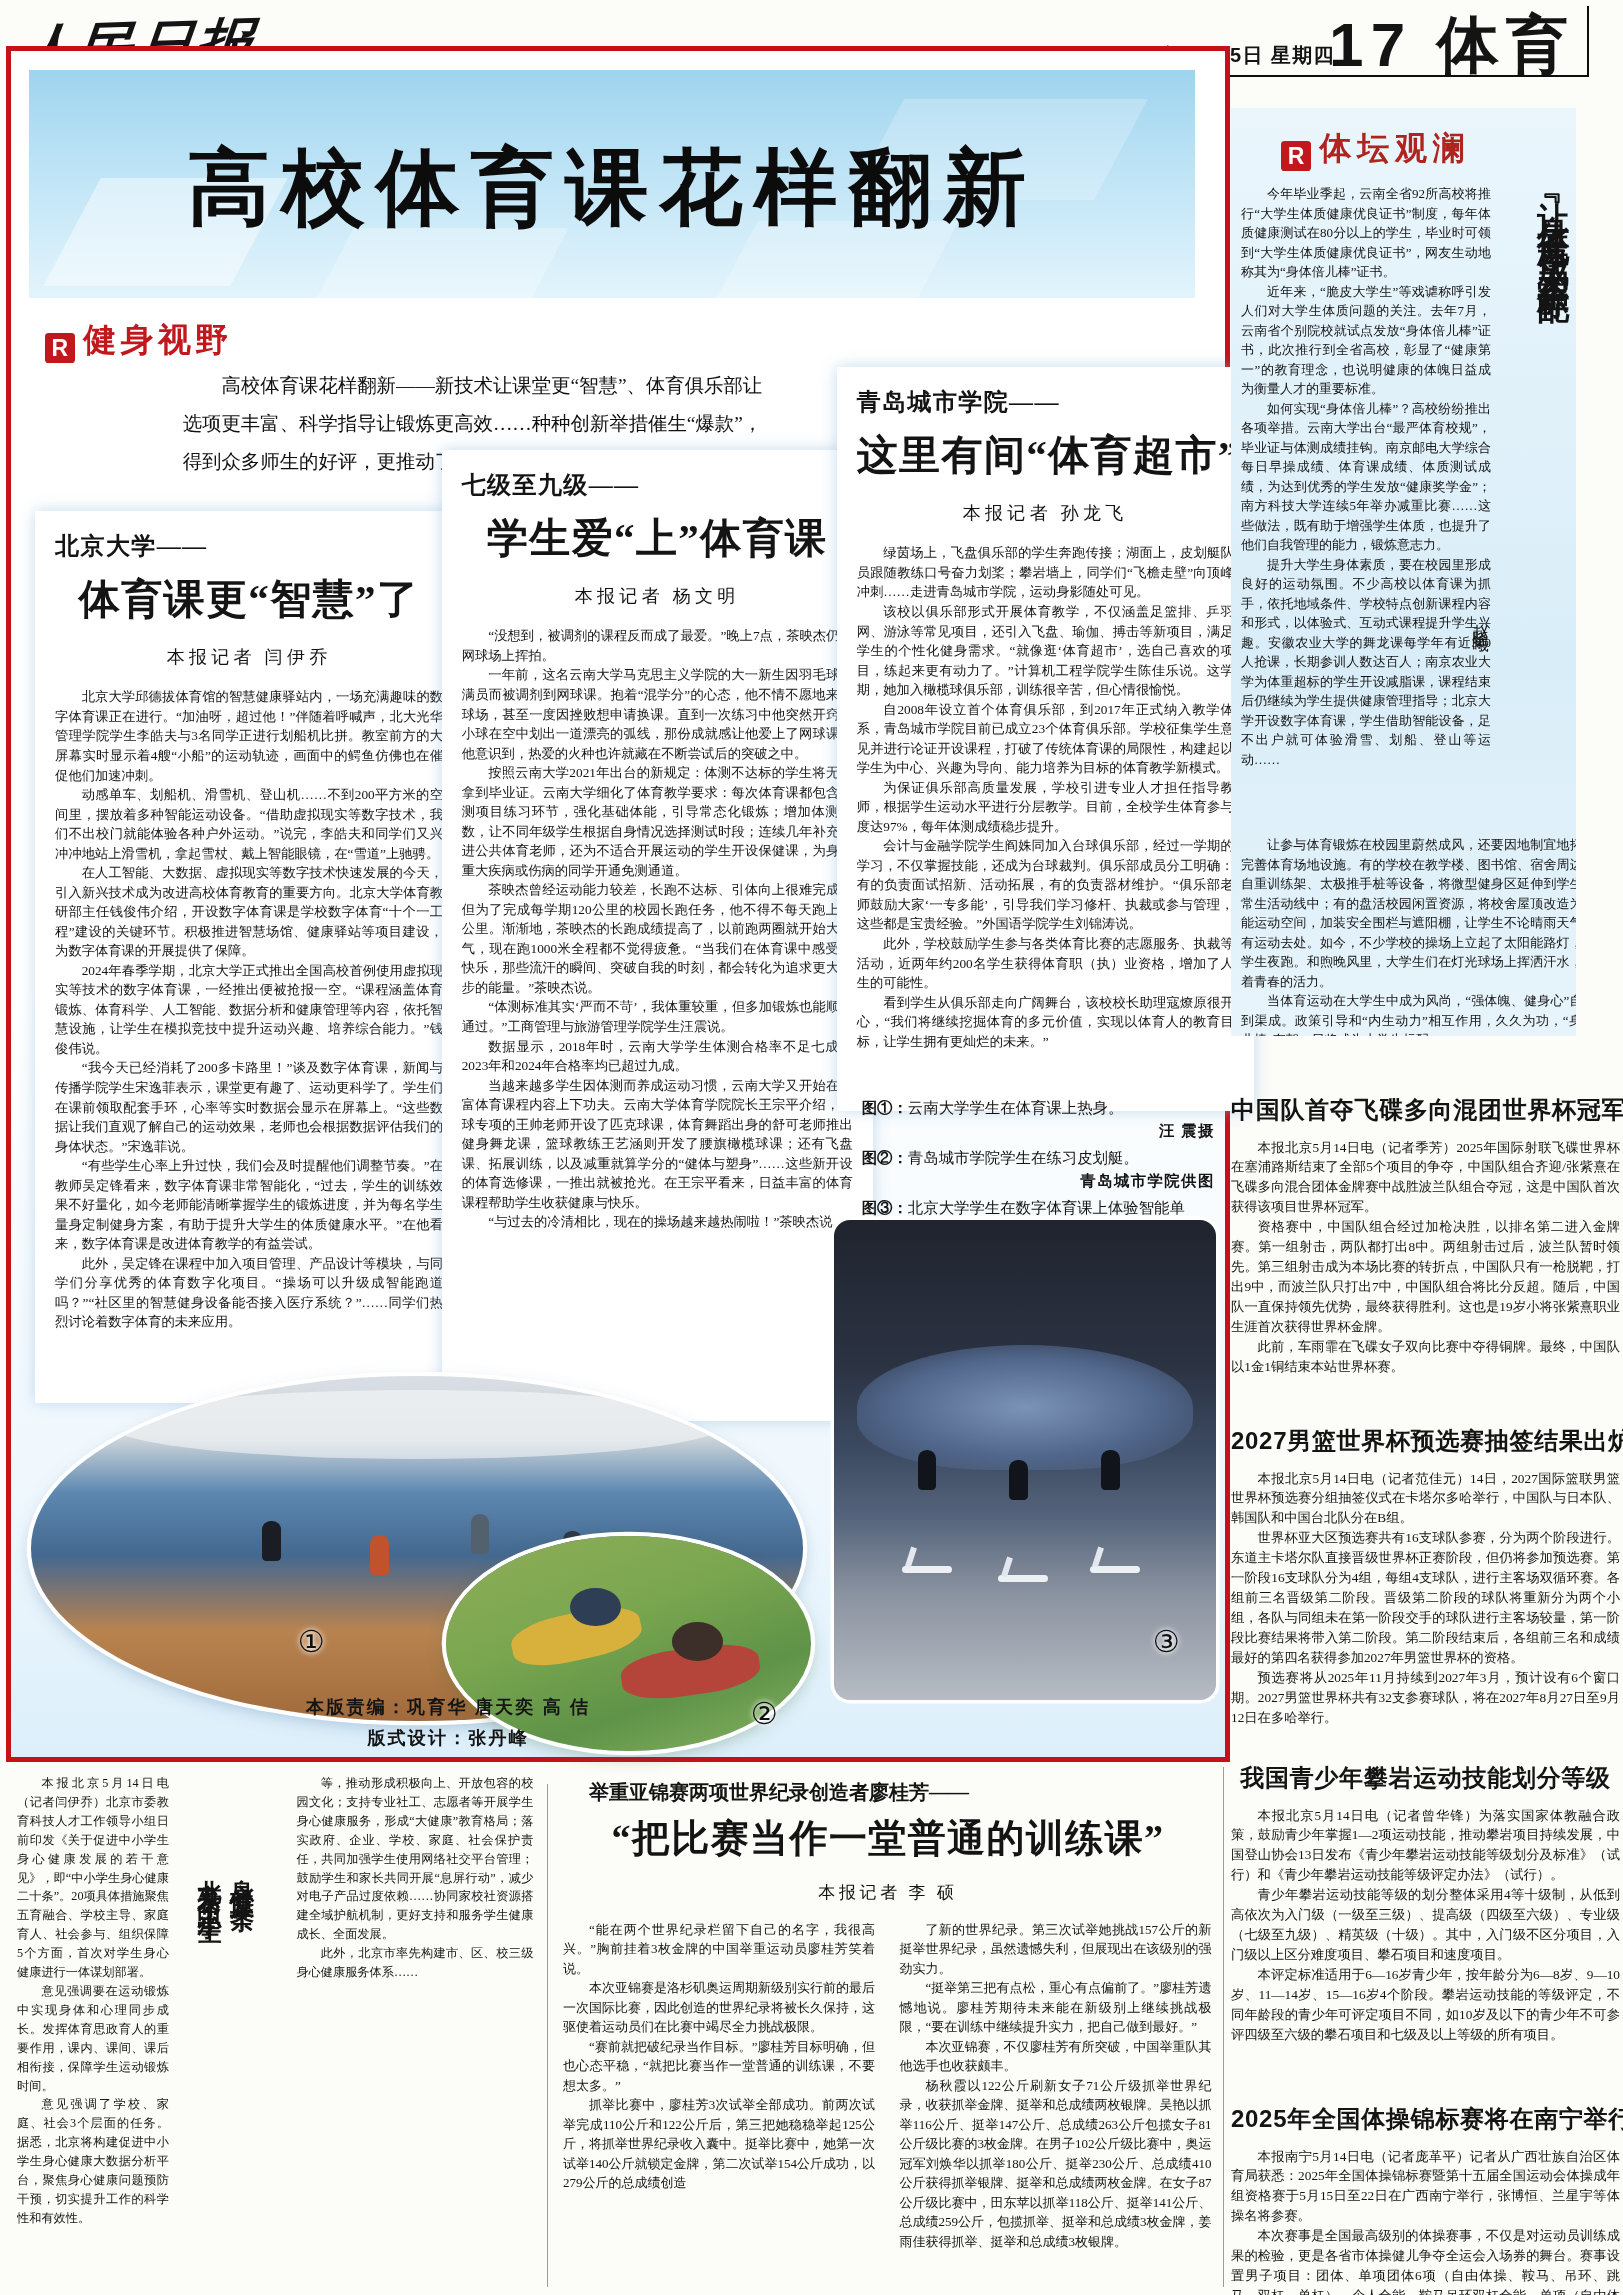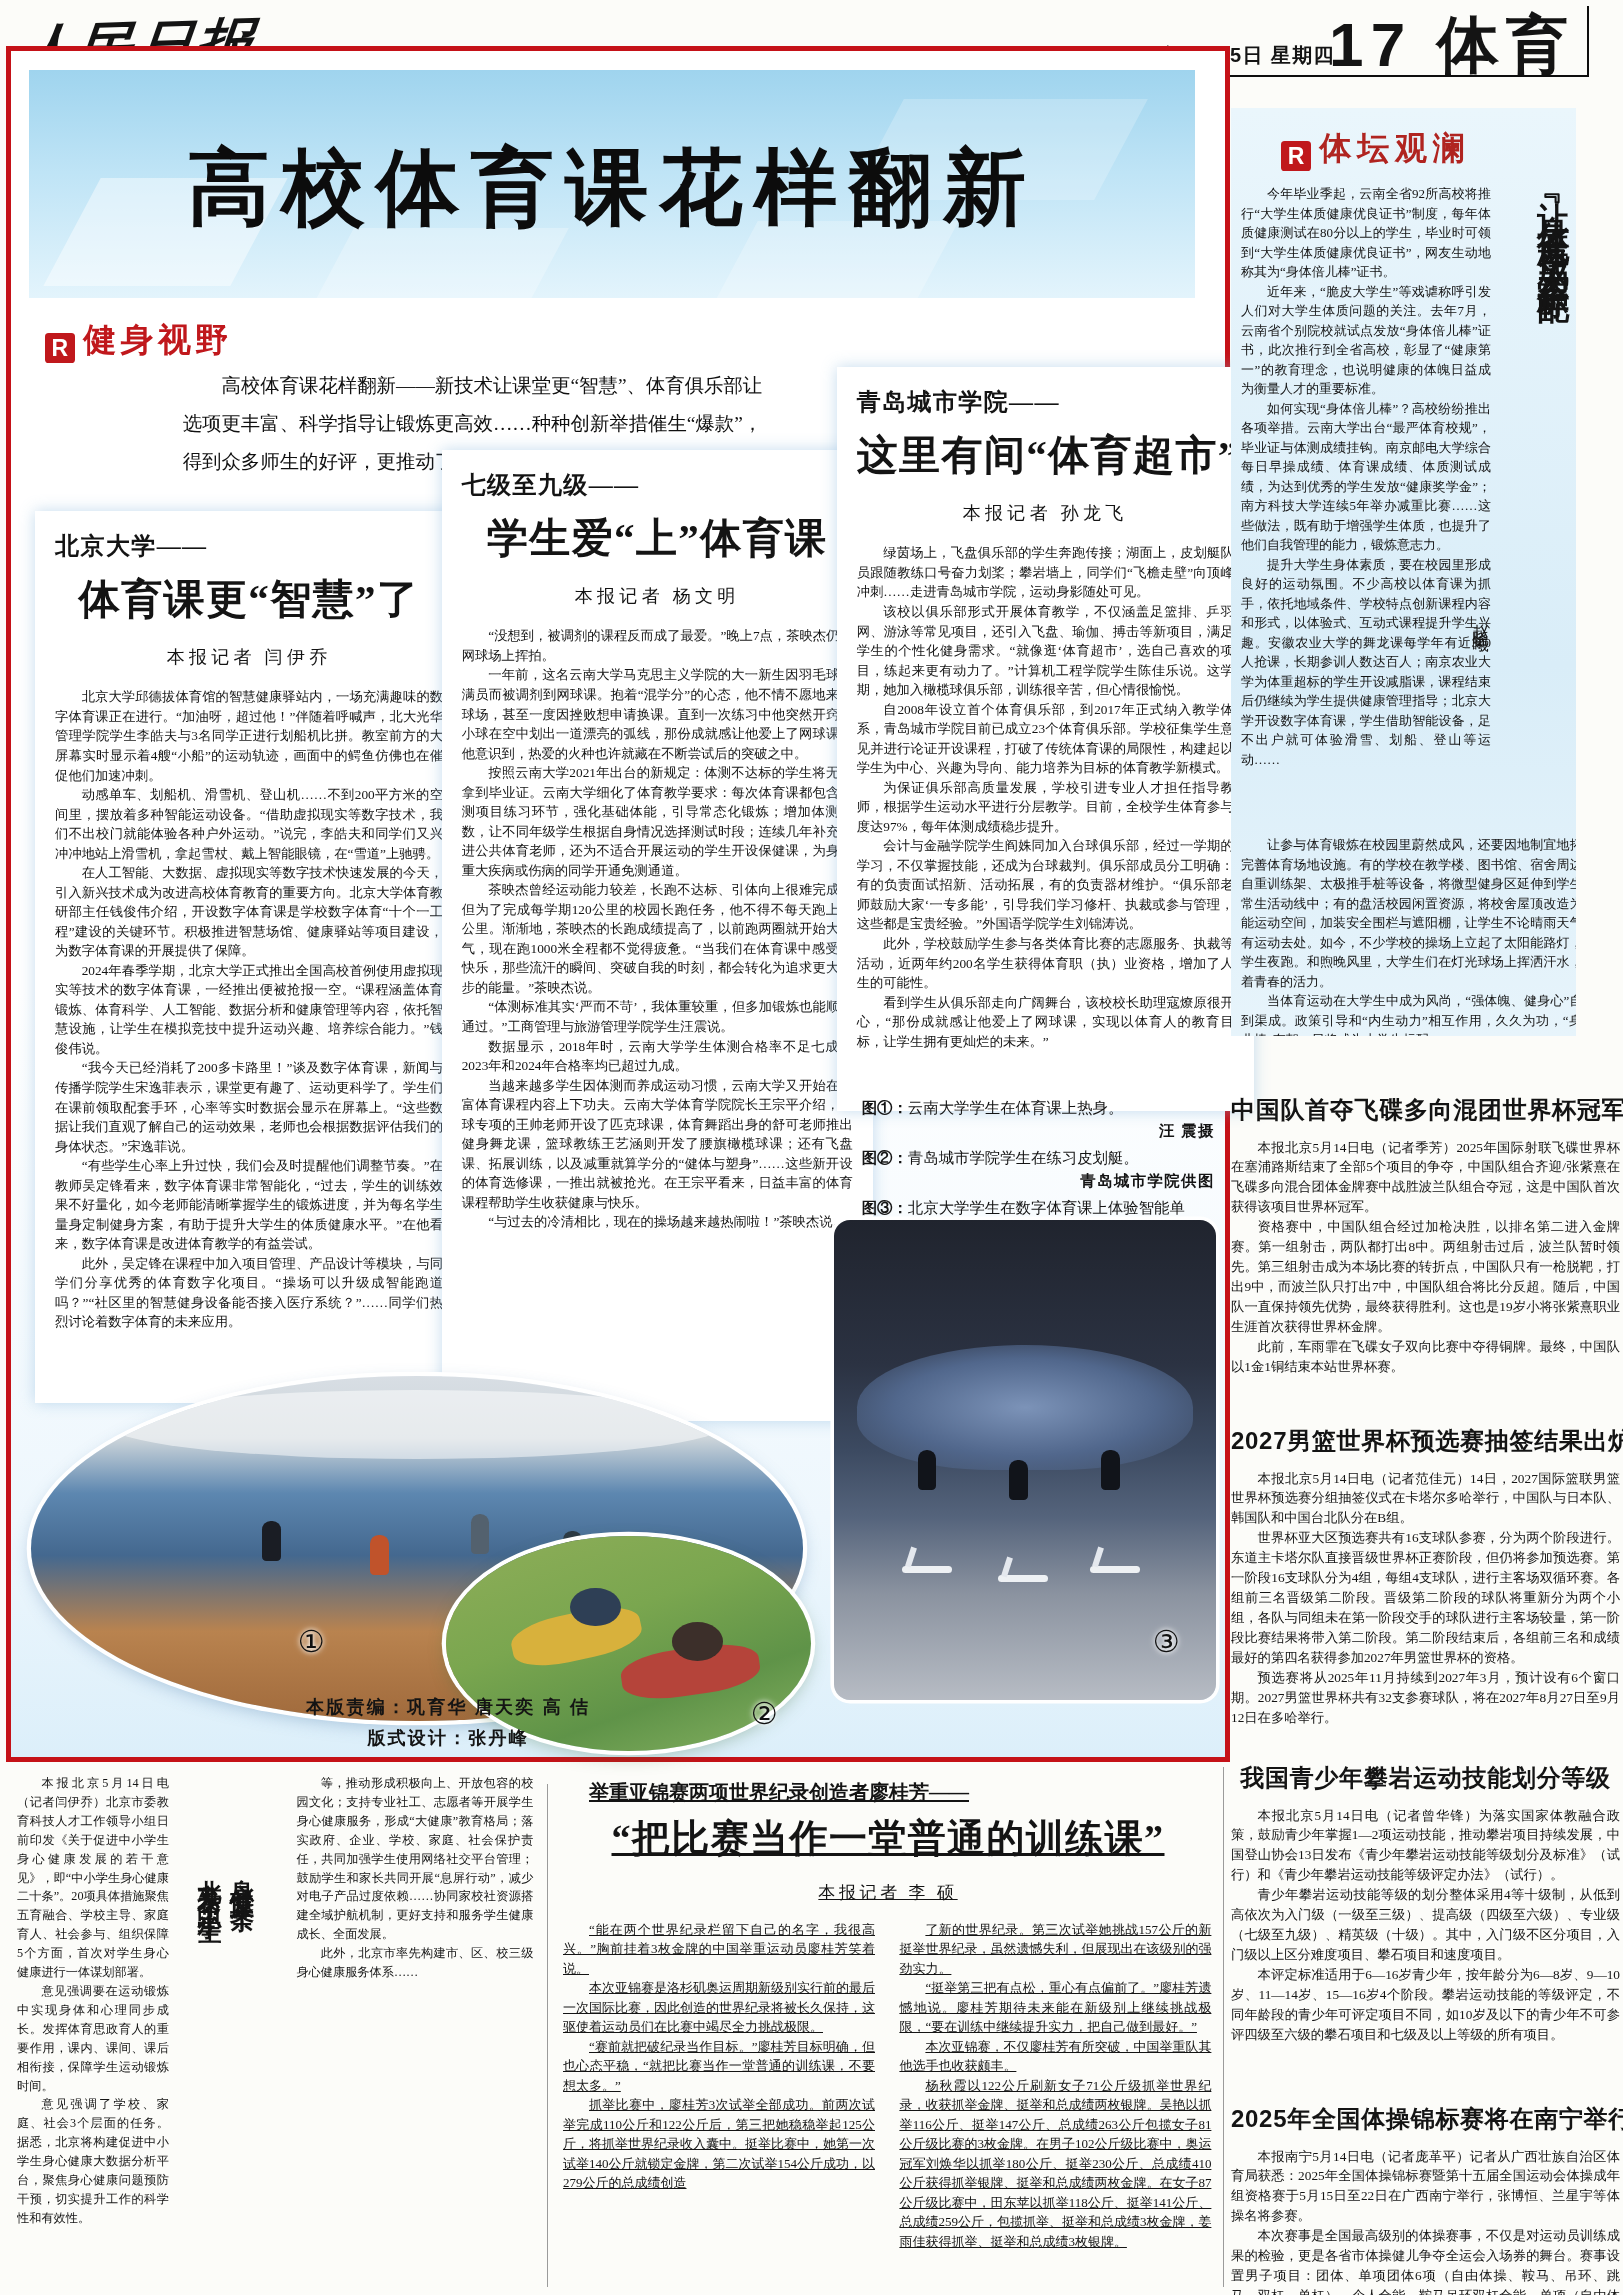--- a/index.html
+++ b/index.html
@@ -90,21 +90,21 @@
   #brief4{top:2063px;}
   
   .vrule{position:absolute;width:1.4px;background:#9b9b9b;}
   #bn{position:absolute;left:17px;top:1774px;width:520px;height:511px;overflow:hidden;display:flex;}
   #bn .bn-col1{width:152px;}
   #bn .bn-col1 .para,#bn .bn-col2 .para{font-size:12.2px;line-height:1.55;}
   #bn .bn-mid{width:113px;display:flex;justify-content:center;padding-top:86px;}
   .bn-vline{writing-mode:vertical-rl;text-orientation:upright;font-size:24px;font-weight:900;
             letter-spacing:5px;line-height:1.35;}
   #bn .bn-col2{width:237px;margin-left:14.4px;}
-  #wl{position:absolute;left:563px;top:1773px;width:650px;height:517px;overflow:hidden;text-decoration:underline;}
+  #wl{position:absolute;left:563px;top:1773px;width:650px;height:517px;overflow:hidden;}
   .wl-kicker{font-size:20px;font-weight:bold;margin:5.7px 0 7.2px 26px;}
   .wl-title{font-size:38px;font-weight:900;text-align:center;letter-spacing:1.4px;margin:5.7px 0 10px 0;white-space:nowrap;}
   .wl-byline{font-size:17px;text-align:center;letter-spacing:3.6px;margin-bottom:16px;}
   .wl-cols{display:flex;gap:24.4px;}
   .wl-cols>div{width:312px;}
   .wl-cols .para{font-size:13px;line-height:1.5;}
 </style>
 </head>
 <body>
 
@@ -170,21 +170,21 @@
       <p class="kicker">青岛城市学院——</p>
       <h2 class="atitle">这里有间“体育超市”</h2>
       <p class="byline">本报记者 孙龙飞</p>
       <div>
           <p class="para">绿茵场上，飞盘俱乐部的学生奔跑传接；湖面上，皮划艇队员跟随教练口号奋力划桨；攀岩墙上，同学们“飞檐走壁”向顶峰冲刺……走进青岛城市学院，运动身影随处可见。</p>
           <p class="para">该校以俱乐部形式开展体育教学，不仅涵盖足篮排、乒羽网、游泳等常见项目，还引入飞盘、瑜伽、搏击等新项目，满足学生的个性化健身需求。“就像逛‘体育超市’，选自己喜欢的项目，练起来更有动力了。”计算机工程学院学生陈佳乐说。这学期，她加入橄榄球俱乐部，训练很辛苦，但心情很愉悦。</p>
           <p class="para">自2008年设立首个体育俱乐部，到2017年正式纳入教学体系，青岛城市学院目前已成立23个体育俱乐部。学校征集学生意见并进行论证开设课程，打破了传统体育课的局限性，构建起以学生为中心、兴趣为导向、能力培养为目标的体育教学新模式。</p>
           <p class="para">为保证俱乐部高质量发展，学校引进专业人才担任指导教师，根据学生运动水平进行分层教学。目前，全校学生体育参与度达97%，每年体测成绩稳步提升。</p>
           <p class="para">会计与金融学院学生阎姝同加入台球俱乐部，经过一学期的学习，不仅掌握技能，还成为台球裁判。俱乐部成员分工明确：有的负责面试招新、活动拓展，有的负责器材维护。“俱乐部老师鼓励大家‘一专多能’，引导我们学习修杆、执裁或参与管理，这些都是宝贵经验。”外国语学院学生刘锦涛说。</p>
           <p class="para">此外，学校鼓励学生参与各类体育比赛的志愿服务、执裁等活动，近两年约200名学生获得体育职（执）业资格，增加了人生的可能性。</p>
-          <p class="para">看到学生从俱乐部走向广阔舞台，该校校长助理寇燎原很开心，“那份成就感让他爱上了网球课，实现以体育人的教育目标，让学生拥有更灿烂的未来。”</p>
+          <p class="para">看到学生从俱乐部走向广阔舞台，该校校长助理寇燎原很开心，“我们将继续挖掘体育的多元价值，实现以体育人的教育目标，让学生拥有更灿烂的未来。”</p>
         </div>
     </div>
 
     <div id="captions">
       <p class="cap"><b>图①：</b><span>云南大学学生在体育课上热身。</span></p>
       <p class="cap-credit">汪 震摄</p>
       <p class="cap"><b>图②：</b><span>青岛城市学院学生在练习皮划艇。</span></p>
       <p class="cap-credit">青岛城市学院供图</p>
       <p class="cap"><b>图③：</b><span>北京大学学生在数字体育课上体验智能单车。</span></p>
       <p class="cap-credit">邱子睿 瞿王烨摄影报道</p>

